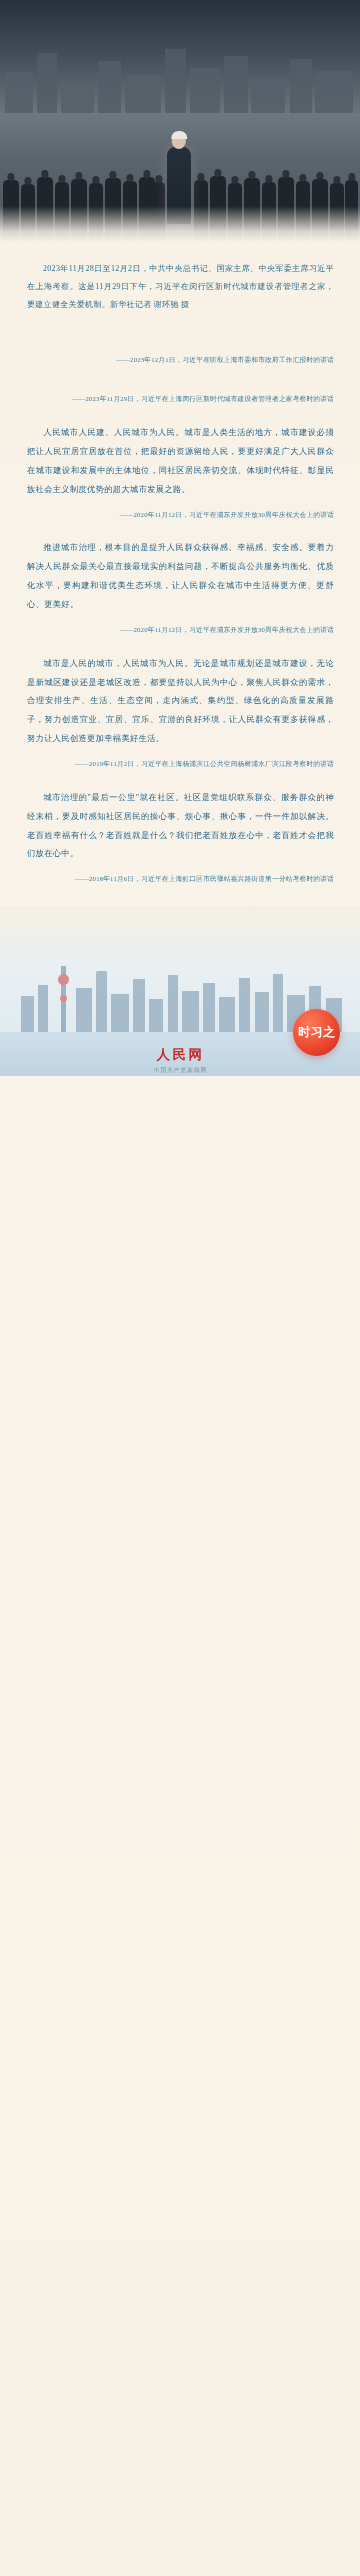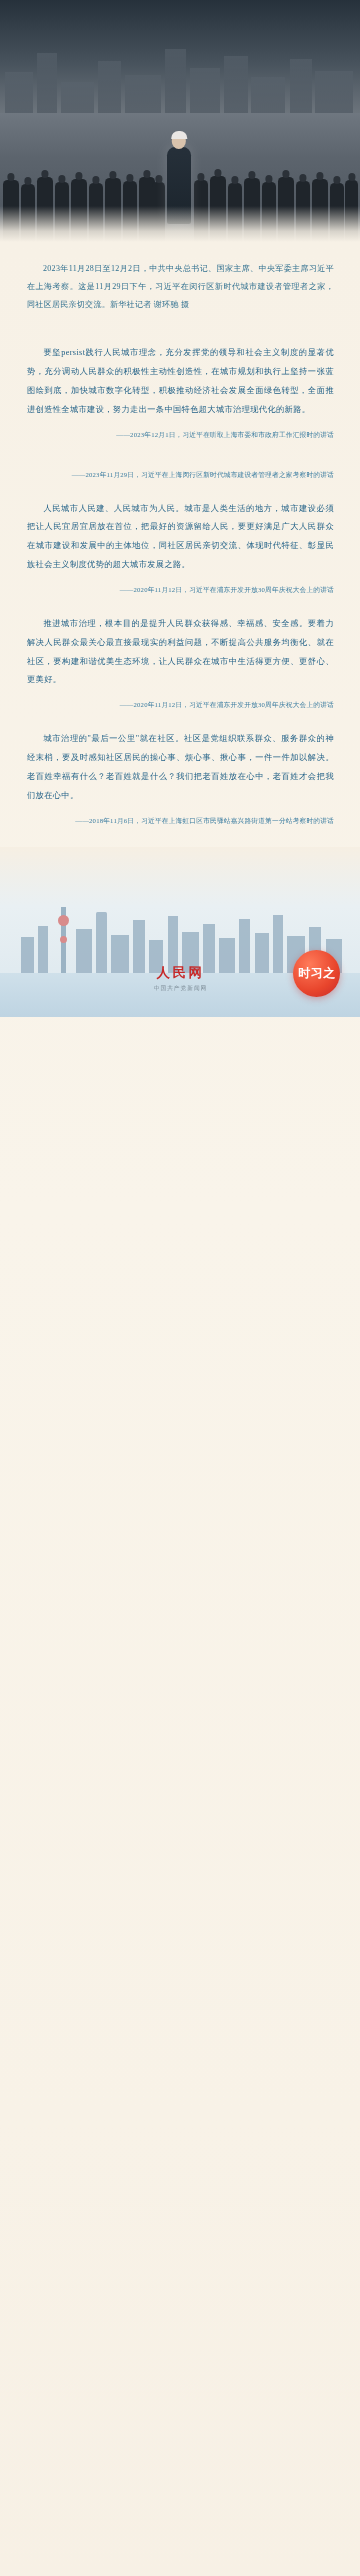--- a/index.html
+++ b/index.html
@@ -174,21 +174,21 @@
     background: #d98b8b;
   }
   .footer-water {
     position: absolute;
     left: 0; bottom: 0;
     width: 361px; height: 44px;
     background: linear-gradient(180deg, #cfe0ea 0%, #bed4e2 100%);
   }
   .footer-brand {
     position: absolute;
-    left: 0; bottom: 24px;
+    left: 0; bottom: 1px;
     width: 361px;
     text-align: center;
   }
   .brand-main {
     display: inline-block;
     font-size: 13.4px;
     letter-spacing: 2.6px;
     color: #c62828;
     font-weight: bold;
     font-family: "Liberation Serif", serif;
@@ -263,44 +263,47 @@
       <div class="person" style="left:312px;width:15.5px;height:63px;"></div>
       <div class="person" style="left:330px;width:14.4px;height:59px;"></div>
       <div class="person" style="left:345px;width:13.4px;height:62px;"></div>
       <div class="leader"></div>
     </div>
 
     <div class="hero-fade"></div>
   </div>
 
   <div class="intro">
-    <p>2023年11月28日至12月2日，中共中央总书记、国家主席、中央军委主席习近平在上海考察。这是11月29日下午，习近平在闵行区新时代城市建设者管理者之家，同社区居民亲切交流。新华社记者 谢环驰 摄</p>
+    <p>2023年11月28日至12月2日，中共中央总书记、国家主席、中央军委主席习近平在上海考察。这是11月29日下午，习近平在闵行区新时代城市建设者管理者之家，要建立健全关爱机制。新华社记者 谢环驰 摄</p>
   </div>
 
   <div class="quotes">
 
     <div class="quote">
-      <p class="quote-text">要坚persist践行人民城市理念，充分发挥党的领导和社会主义制度的显著优势，充分调动人民群众的积极性主动性创造性，在城市规划和执行上坚持一张蓝图绘到底，加快城市数字化转型，积极推动经济社会发展全面绿色转型，全面推进创造性全城市建设，努力走出一条中国特色超大城市治理现代化的新路。</p>
       <p class="quote-src">——2023年12月1日，习近平在听取上海市委和市政府工作汇报时的讲话</p>
     </div>
 
     <div class="quote">
       <p class="quote-src">——2023年11月29日，习近平在上海闵行区新时代城市建设者管理者之家考察时的讲话</p>
     </div>
 
     <div class="quote">
       <p class="quote-text">人民城市人民建、人民城市为人民。城市是人类生活的地方，城市建设必须把让人民宜居宜居放在首位，把最好的资源留给人民，要更好满足广大人民群众在城市建设和发展中的主体地位，同社区居民亲切交流、体现时代特征、彰显民族社会主义制度优势的超大城市发展之路。</p>
       <p class="quote-src">——2020年11月12日，习近平在浦东开发开放30周年庆祝大会上的讲话</p>
     </div>
 
     <div class="quote">
-      <p class="quote-text">推进城市治理，根本目的是提升人民群众获得感、幸福感、安全感。要着力解决人民群众最关心最直接最现实的利益问题，不断提高公共服务均衡化、就在社区，要构建和谐优美生态环境，让人民群众在城市中生活得更方便、更舒心、更美好。</p>
+      <p class="quote-text">推进城市治理，根本目的是提升人民群众获得感、幸福感、安全感。要着力解决人民群众最关心最直接最现实的利益问题，不断提高公共服务均衡化、优质化水平，要构建和谐优美生态环境，让人民群众在城市中生活得更方便、更舒心、更美好。</p>
       <p class="quote-src">——2020年11月12日，习近平在浦东开发开放30周年庆祝大会上的讲话</p>
     </div>
 
+    <div class="quote">
+      <p class="quote-text">城市是人民的城市，人民城市为人民。无论是城市规划还是城市建设，无论是新城区建设还是老城区改造，都要坚持以人民为中心，聚焦人民群众的需求，合理安排生产、生活、生态空间，走内涵式、集约型、绿色化的高质量发展路子，努力创造宜业、宜居、宜乐、宜游的良好环境，让人民群众有更多获得感，努力让人民创造更加幸福美好生活。</p>
+      <p class="quote-src">——2019年11月2日，习近平在上海杨浦滨江公共空间杨树浦水厂滨江段考察时的讲话</p>
+    </div>
 
 
     <div class="quote">
       <p class="quote-text">城市治理的"最后一公里"就在社区。社区是党组织联系群众、服务群众的神经末梢，要及时感知社区居民的操心事、烦心事、揪心事，一件一件加以解决。老百姓幸福有什么？老百姓就是什么？我们把老百姓放在心中，老百姓才会把我们放在心中。</p>
       <p class="quote-src">——2018年11月6日，习近平在上海虹口区市民驿站嘉兴路街道第一分站考察时的讲话</p>
     </div>
 
   </div>
 
   <div class="footer">

